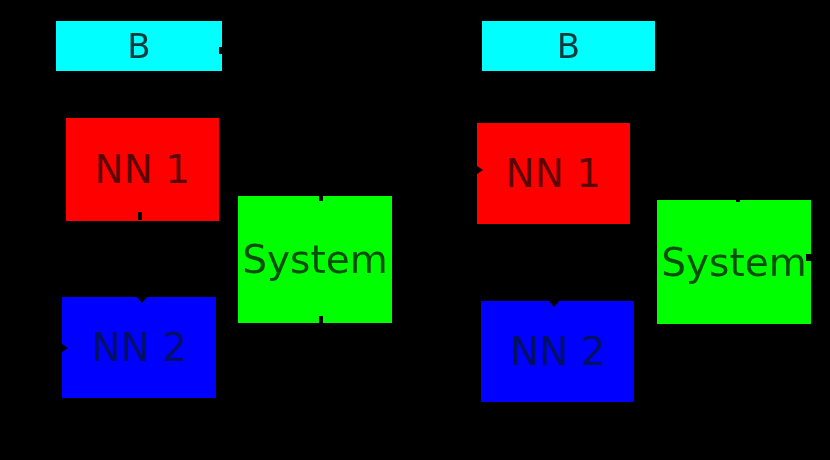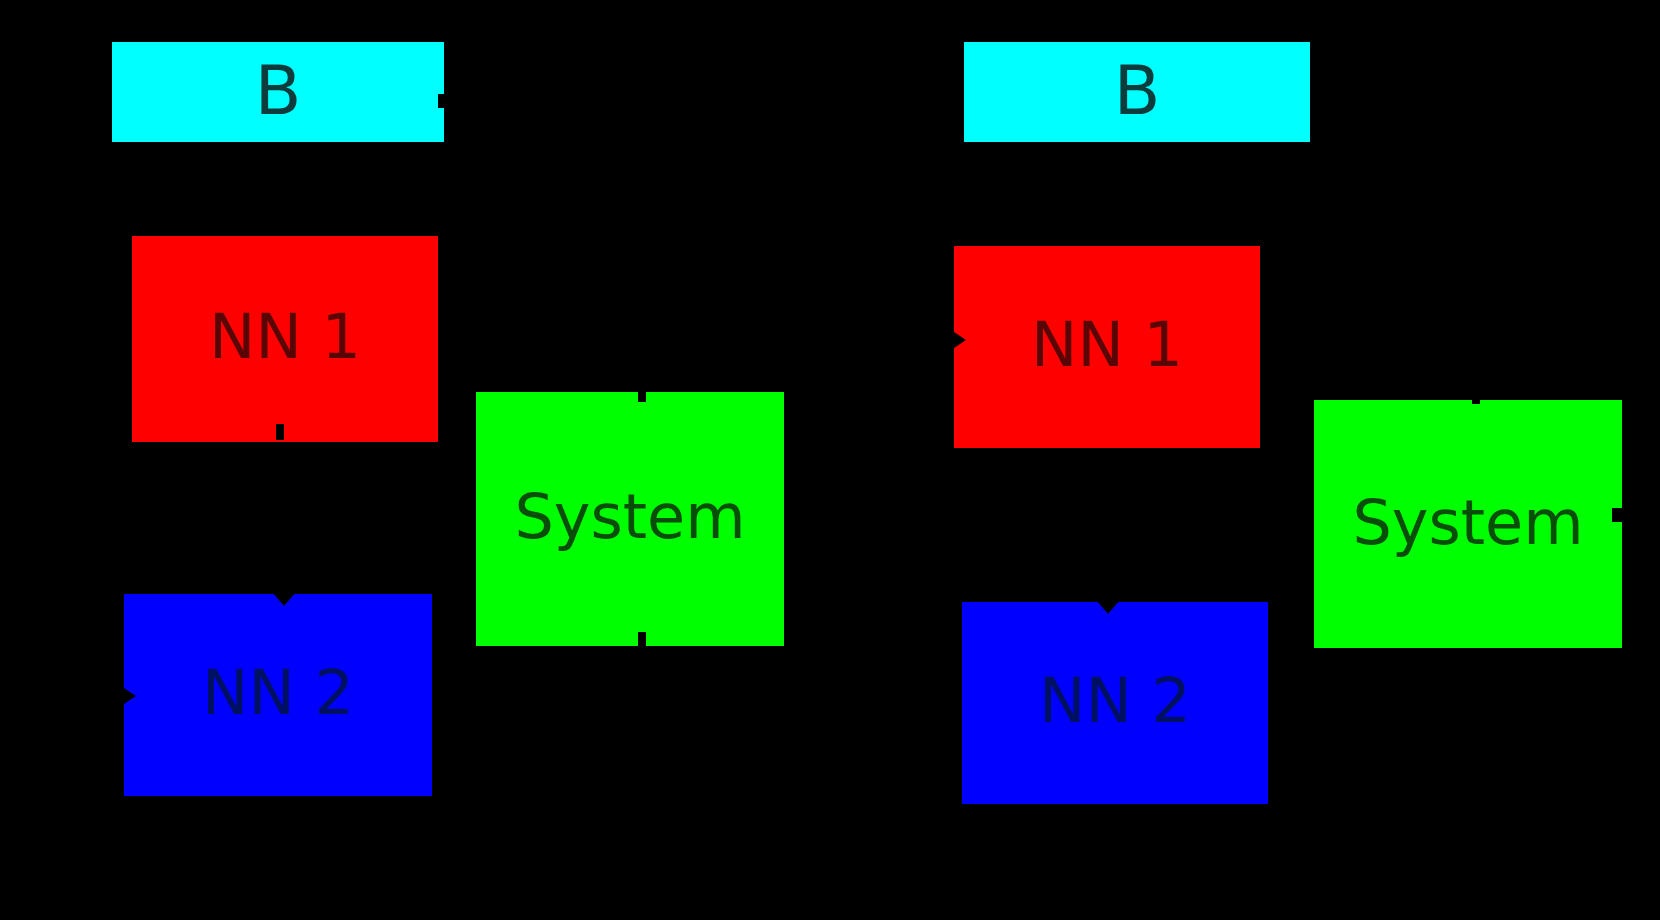--- a/index.html
+++ b/index.html
@@ -8,21 +8,21 @@
     background: #000000;
     font-family: "DejaVu Sans", "Liberation Sans", sans-serif;
     overflow: hidden;
   }
   .canvas { position: relative; width: 830px; height: 460px; background: #000000; }
   .box {
     position: absolute;
     display: flex; align-items: center; justify-content: center;
     box-sizing: border-box;
   }
-  .box-label { font-size: 31px; line-height: 1; white-space: pre; }
+  .box-label { font-size: 39px; line-height: 1; white-space: pre; }
   .label-big { font-size: 34px; }
 
   
   .b-left      { left: 56px;  top: 21px;  width: 166px; height: 50px;  }
   .nn1-left    { left: 66px;  top: 118px; width: 153px; height: 103px; }
   .system-left { left: 238px; top: 196px; width: 154px; height: 127px; }
   .nn2-left    { left: 62px;  top: 297px; width: 154px; height: 101px; }
 
   
   .b-right      { left: 482px; top: 21px;  width: 173px; height: 50px;  }

